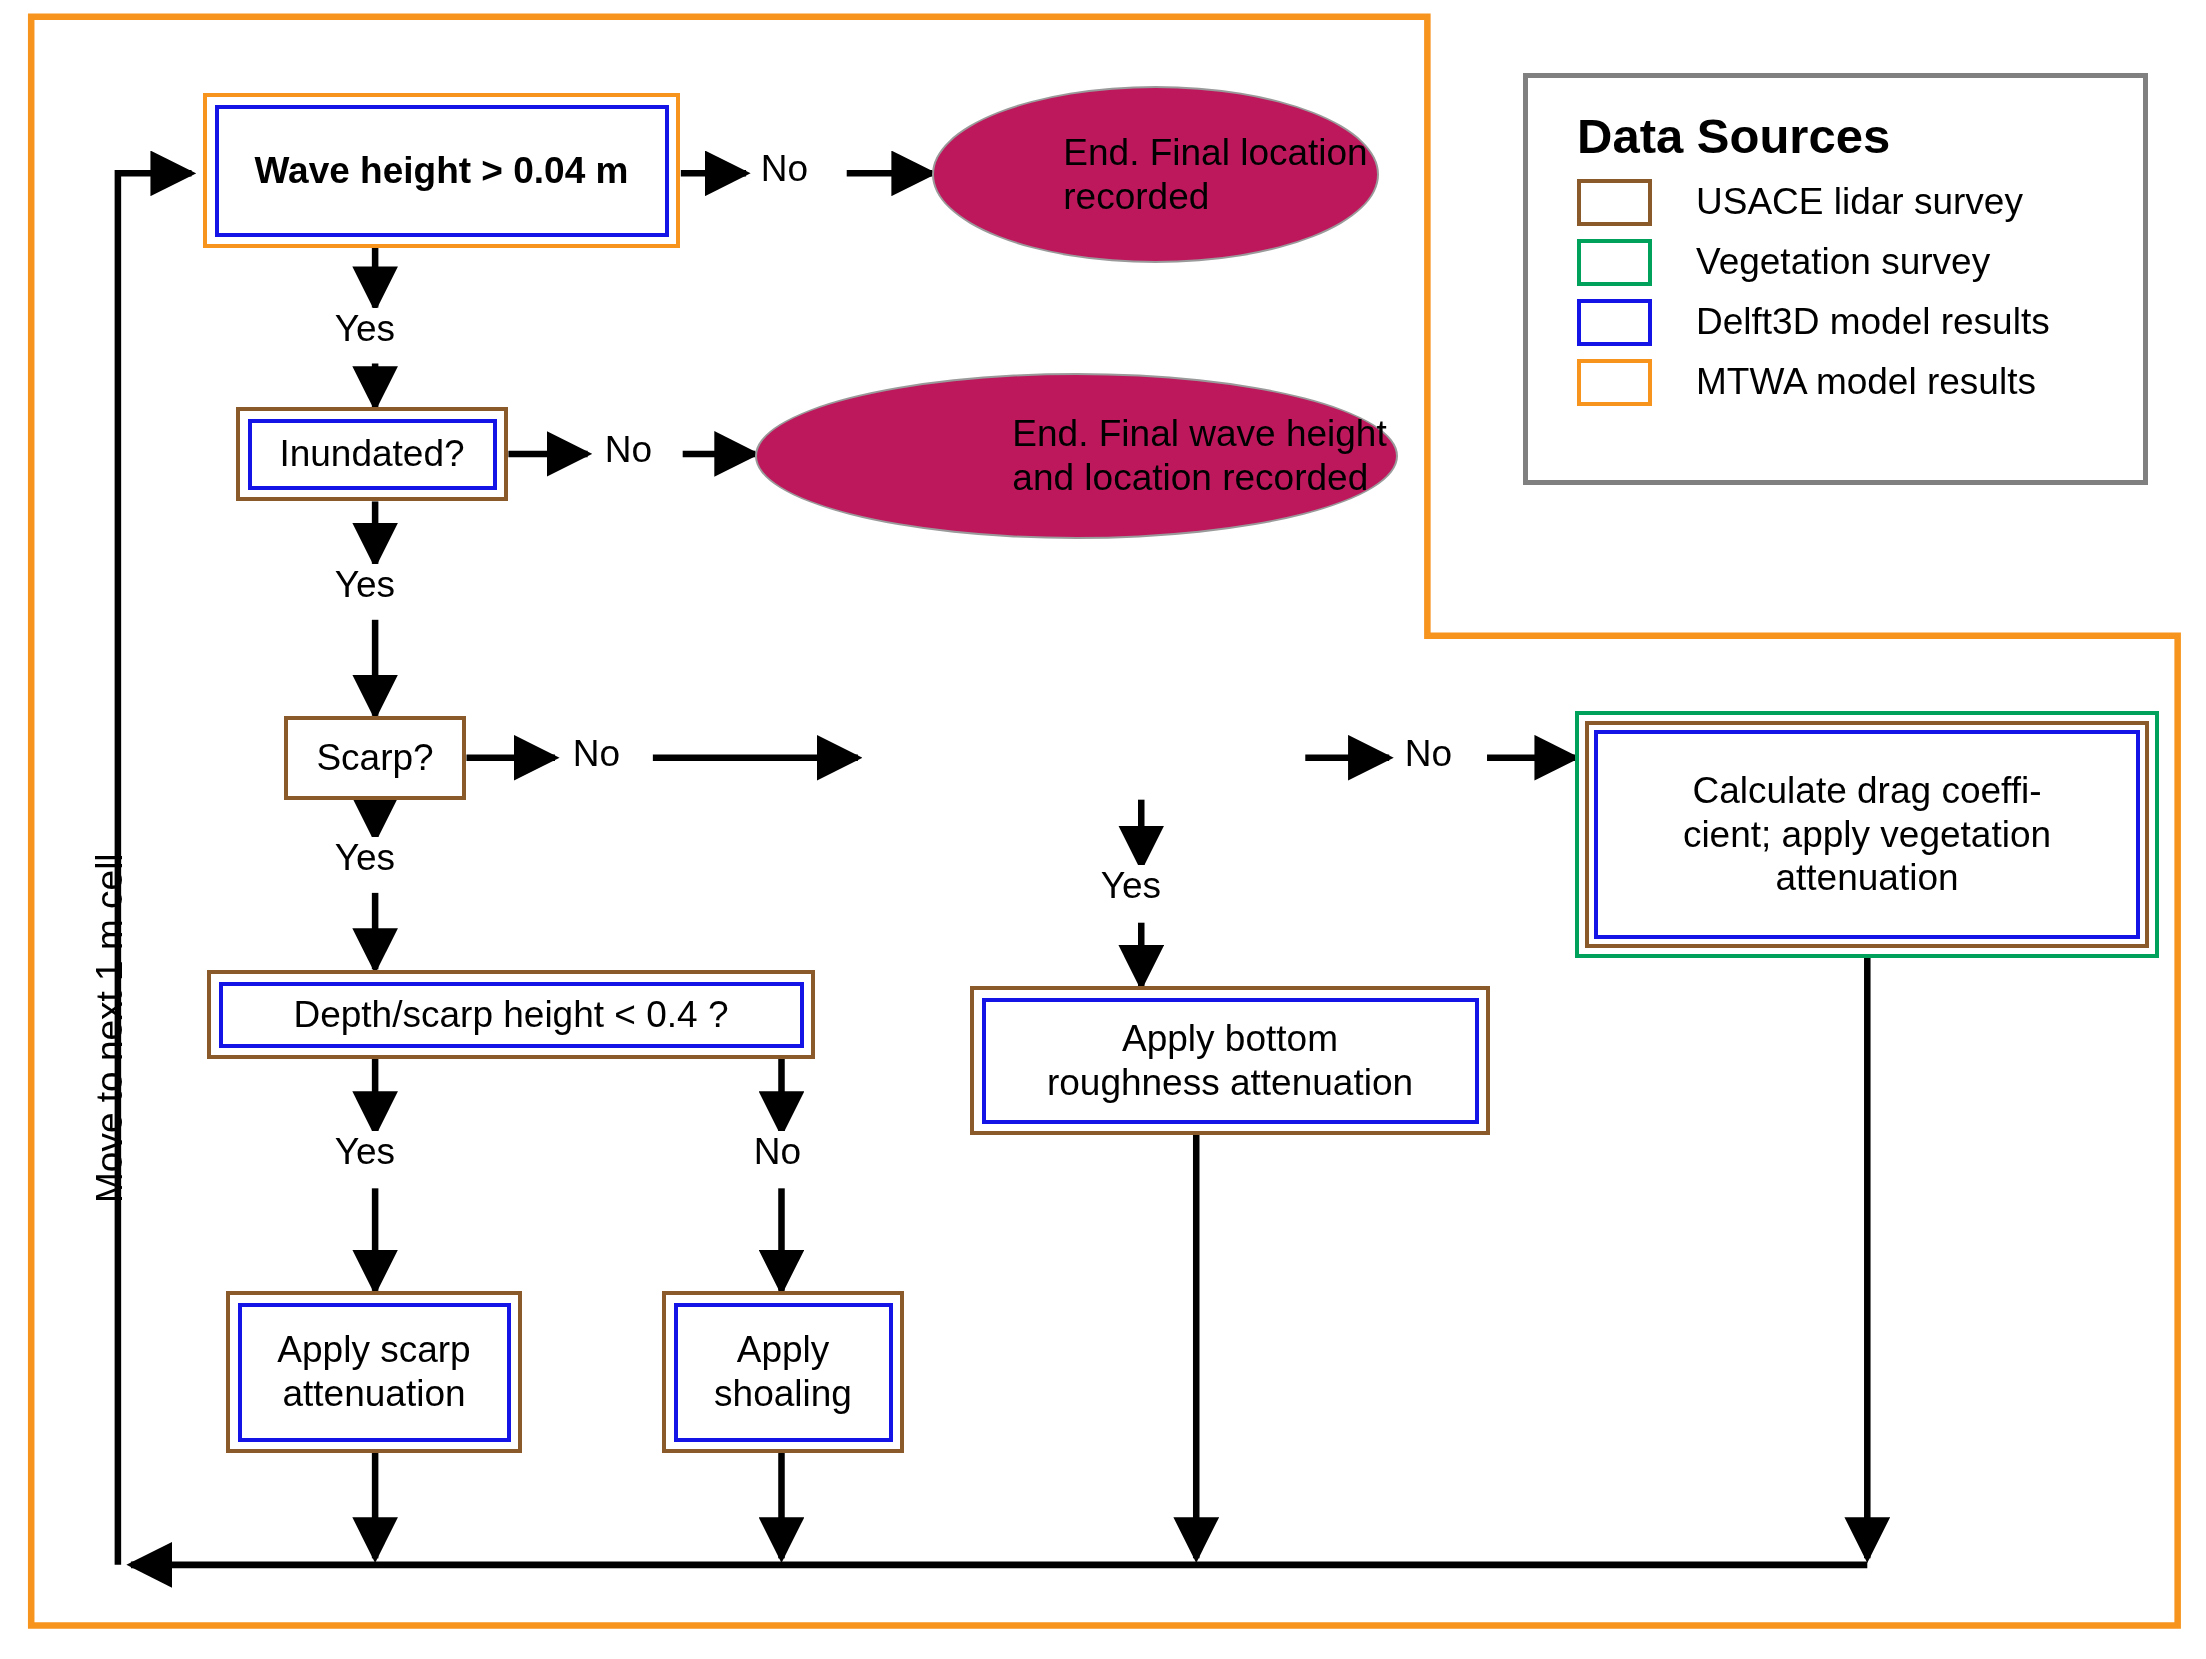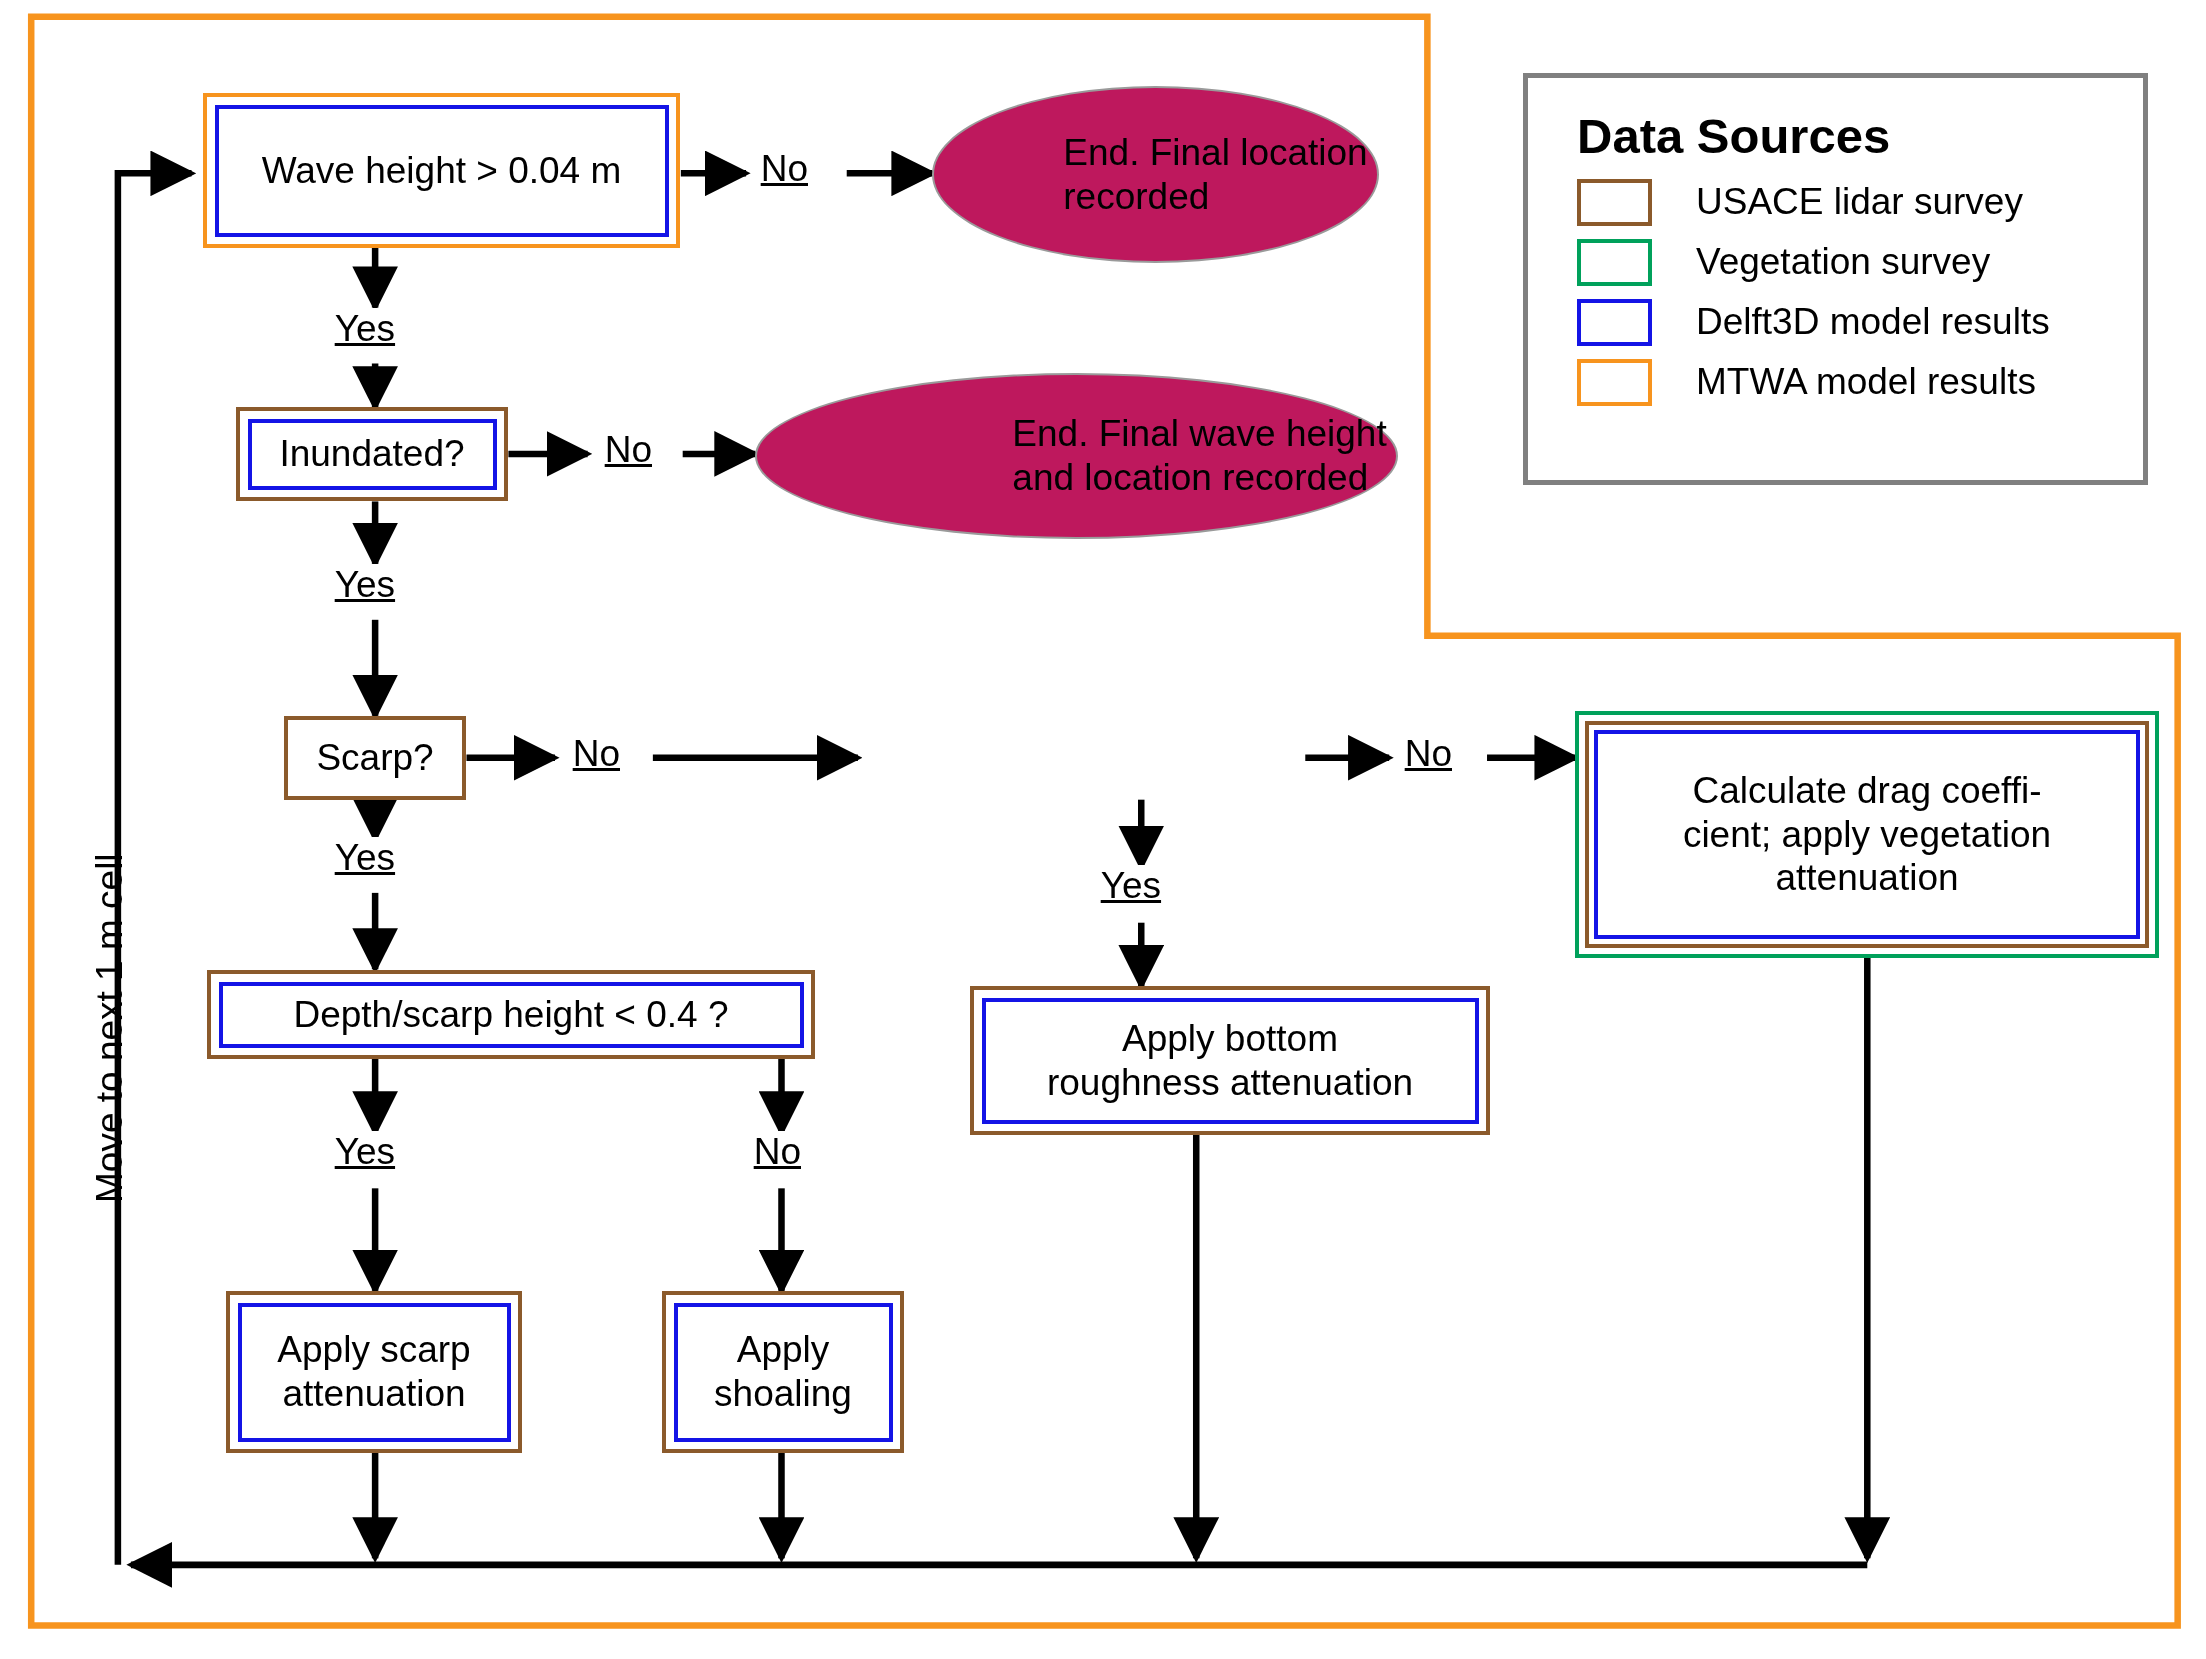--- a/index.html
+++ b/index.html
@@ -9,31 +9,31 @@
 
   .node{position:absolute;box-sizing:border-box;display:flex;align-items:center;justify-content:center;
         background:#ffffff;text-align:center;}
   .node .inner{box-sizing:border-box;width:100%;height:100%;display:flex;align-items:center;justify-content:center;background:#fff;}
   .node .inner2{box-sizing:border-box;width:100%;height:100%;display:flex;align-items:center;justify-content:center;background:#fff;}
   .txt{font-size:37px;color:#000;line-height:1.18;padding:0 9.3px;white-space:pre-line;}
 
   
   .b-brown{border:4.7px solid #8B5A2B;}
   .b-blue{border:4.7px solid #1414E6;}
-  .b-orange{border:4.7px solid #F7941E;}
+  .b-orange{border:4.7px solid #F7941E;font-weight:bold;}
   .b-green{border:4.7px solid #00A15B;}
 
   .pad6{padding:5.6px;}
   .pad8{padding:7.5px;}
 
   .ellipse{position:absolute;box-sizing:border-box;border:2.8px solid #9a9a9a;border-radius:50%;
            background:#be185d;display:flex;align-items:center;justify-content:flex-end;}
   .ellipse .txt{font-size:37px;}
 
-  .edgelabel{position:absolute;font-size:37px;color:#000;background:#fff;padding:0 3.7px;white-space:nowrap;text-decoration:underline;}
+  .edgelabel{position:absolute;font-size:37px;color:#000;background:#fff;padding:0 3.7px;white-space:nowrap;}
 
   .legend{position:absolute;box-sizing:border-box;border:5.6px solid #808080;background:#fff;padding:24px 28px 24px 32px;}
   .legend-title{font-size:49px;font-weight:bold;color:#000;margin:5.6px 0 15px 17px;}
   .legend-row{display:flex;align-items:center;margin:13px 0 13px 17px;gap:20px;}
   .swatch{width:75px;height:47px;box-sizing:border-box;background:#fff;margin-right:24px;flex:0 0 auto;}
   .sw-brown{border:4.7px solid #8B5A2B;}
   .sw-green{border:4.7px solid #00A15B;}
   .sw-blue{border:4.7px solid #1414E6;}
   .sw-orange{border:4.7px solid #F7941E;}
   .legend-label{font-size:37px;color:#000;white-space:nowrap;}

